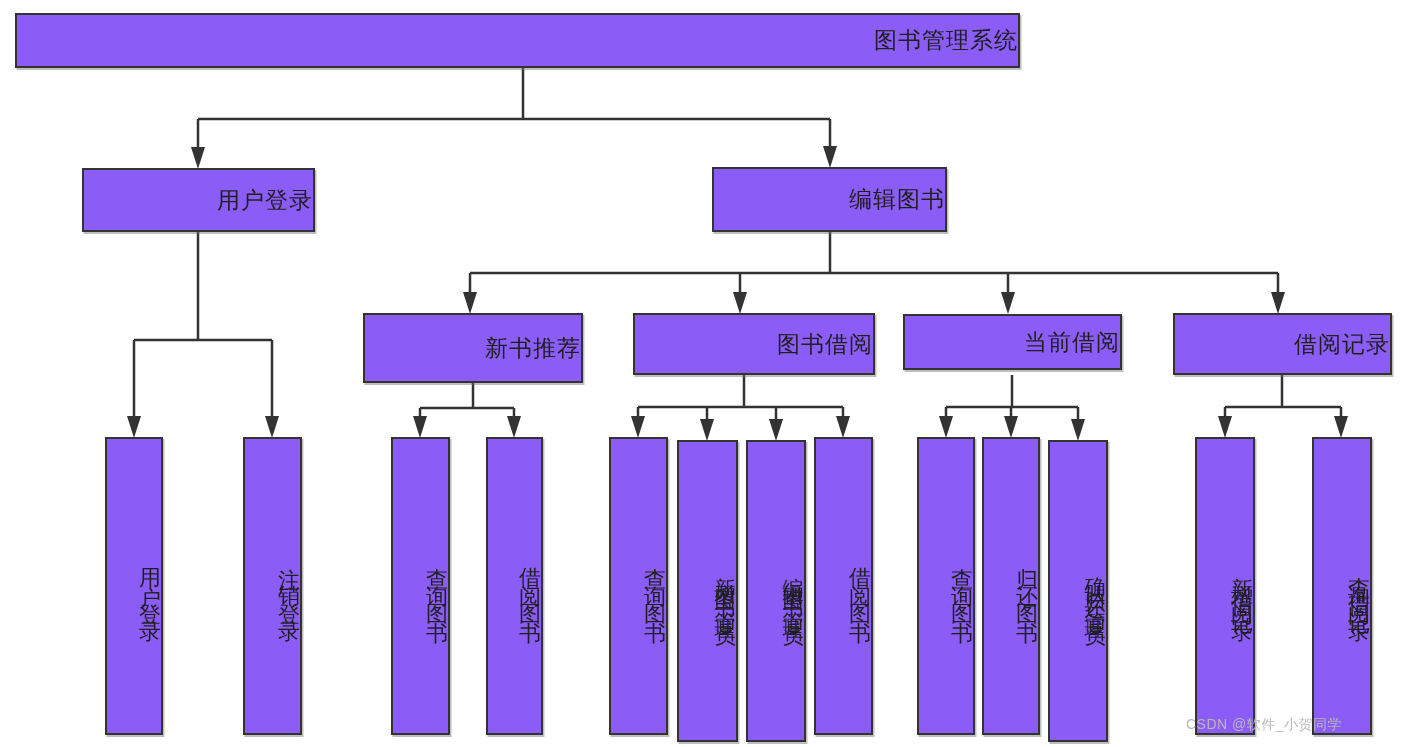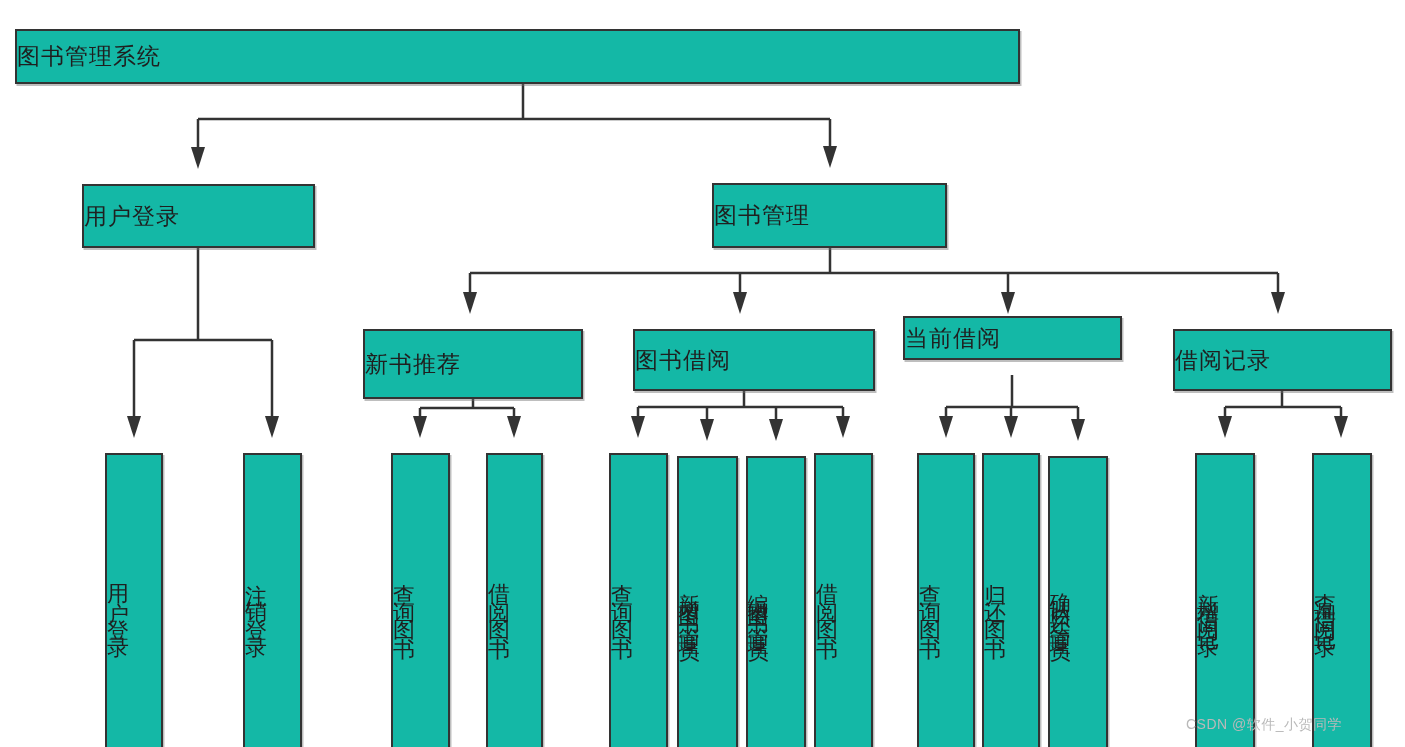--- a/index.html
+++ b/index.html
@@ -7,27 +7,26 @@
     position:relative;
     width:1405px;height:747px;
     background:#ffffff;
     font-family:"Liberation Sans",sans-serif;
     overflow:hidden;
   }
   .connectors{position:absolute;left:0;top:0;z-index:1;}
   .node{
     position:absolute;
     box-sizing:border-box;
-    background:#14b8a6;
+    background:#8b5cf6;
     border:2.5px solid #333333;
     box-shadow:1.5px 2px 0 rgba(110,110,110,0.45);
-    display:flex;align-items:center;justify-content:flex-start;
+    display:flex;align-items:center;justify-content:flex-end;
     color:#1f1f1f;
     z-index:2;
-    margin-top:16px;
   }
   .hnode{font-size:23px;letter-spacing:1px;white-space:nowrap;}
   .leaf span{
     writing-mode:vertical-rl;
     text-orientation:mixed;
     font-size:22px;
     letter-spacing:18px;
     line-height:1;
     white-space:nowrap;
   }
@@ -108,30 +107,30 @@
   </svg>
 
   <div class="node hnode" style="left:15px;top:13px;width:1005px;height:55px;">
     <span>图书管理系统</span>
   </div>
 
   <div class="node hnode" style="left:82px;top:168px;width:233px;height:64px;">
     <span>用户登录</span>
   </div>
   <div class="node hnode" style="left:712px;top:167px;width:235px;height:65px;">
-    <span>图书管理</span>
+    <span>编辑图书</span>
   </div>
 
   <div class="node hnode" style="left:363px;top:313px;width:220px;height:70px;">
     <span>新书推荐</span>
   </div>
   <div class="node hnode" style="left:633px;top:313px;width:242px;height:62px;">
     <span>图书借阅</span>
   </div>
-  <div class="node hnode" style="left:903px;top:300px;width:219px;height:44px;">
+  <div class="node hnode" style="left:903px;top:314px;width:219px;height:56px;">
     <span>当前借阅</span>
   </div>
   <div class="node hnode" style="left:1173px;top:313px;width:219px;height:62px;">
     <span>借阅记录</span>
   </div>
 
   <div class="node leaf len4" style="left:105px;top:437px;width:58px;height:298px;">
     <span>用户登录</span>
   </div>
   <div class="node leaf len4" style="left:243px;top:437px;width:59px;height:298px;">

